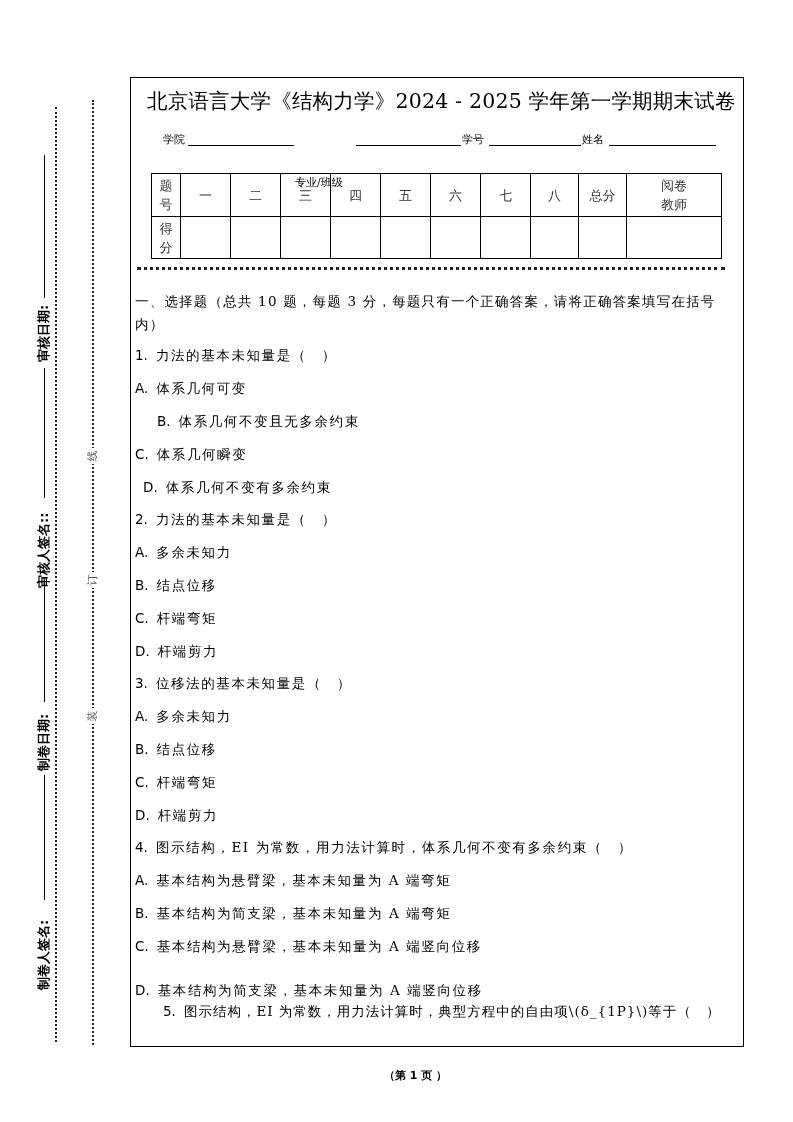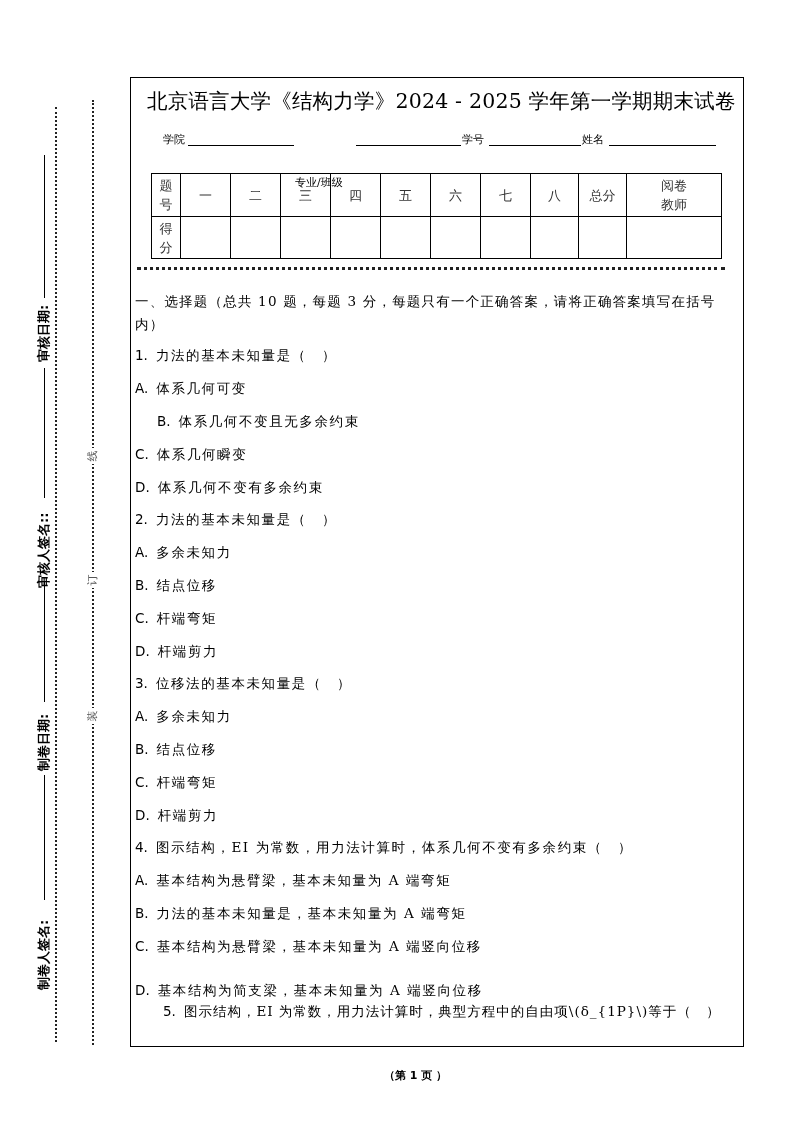--- a/index.html
+++ b/index.html
@@ -132,35 +132,35 @@
   </table>
 
 <div class="sep-dots"></div>
 
 <div class="sec-head">一、选择题（总共 10 题，每题 3 分，每题只有一个正确答案，请将正确答案填写在括号内）</div>
 
 <div class="q" style="top:345px;"><span class="num">1.</span><span>力法的基本未知量是（　）</span></div>
 <div class="q" style="top:378px;"><span class="num">A.</span><span>体系几何可变</span></div>
 <div class="q" style="top:411px;margin-left:22px;"><span class="num">B.</span><span>体系几何不变且无多余约束</span></div>
 <div class="q" style="top:444px;"><span class="num">C.</span><span>体系几何瞬变</span></div>
-<div class="q" style="top:477px;"><span class="num">D.</span><span>体系几何不变有多余约束</span></div>
+<div class="q" style="top:477px;margin-left:8px;"><span class="num">D.</span><span>体系几何不变有多余约束</span></div>
 
 <div class="q" style="top:509px;"><span class="num">2.</span><span>力法的基本未知量是（　）</span></div>
 <div class="q" style="top:542px;"><span class="num">A.</span><span>多余未知力</span></div>
 <div class="q" style="top:575px;"><span class="num">B.</span><span>结点位移</span></div>
 <div class="q" style="top:608px;"><span class="num">C.</span><span>杆端弯矩</span></div>
 <div class="q" style="top:641px;"><span class="num">D.</span><span>杆端剪力</span></div>
 
 <div class="q" style="top:673px;text-align:right;"><span class="num">3.</span><span>位移法的基本未知量是（　）</span></div>
 <div class="q" style="top:706px;"><span class="num">A.</span><span>多余未知力</span></div>
 <div class="q" style="top:739px;"><span class="num">B.</span><span>结点位移</span></div>
 <div class="q" style="top:772px;"><span class="num">C.</span><span>杆端弯矩</span></div>
 <div class="q" style="top:805px;"><span class="num">D.</span><span>杆端剪力</span></div>
 
 <div class="q" style="top:837px;"><span class="num">4.</span><span>图示结构，EI 为常数，用力法计算时，体系几何不变有多余约束（　）</span></div>
 <div class="q" style="top:870px;"><span class="num">A.</span><span>基本结构为悬臂梁，基本未知量为 A 端弯矩</span></div>
-<div class="q" style="top:903px;"><span class="num">B.</span><span>力法的基本未知量是，基本未知量为 A 端弯矩</span></div>
+<div class="q" style="top:903px;"><span class="num">B.</span><span>基本结构为简支梁，基本未知量为 A 端弯矩</span></div>
 <div class="q" style="top:936px;"><span class="num">C.</span><span>基本结构为悬臂梁，基本未知量为 A 端竖向位移</span></div>
 <div class="q" style="top:968px;margin-top:12px;"><span class="num">D.</span><span>基本结构为简支梁，基本未知量为 A 端竖向位移</span></div>
 
 <div class="q" style="top:1001px; letter-spacing:1px;margin-left:28px;"><span class="num">5.</span><span>图示结构，EI 为常数，用力法计算时，典型方程中的自由项\(δ_{1P}\)等于（　）</span></div>
 
 <div class="page-num">（第 1 页 ）</div>
 
 </body></html>

